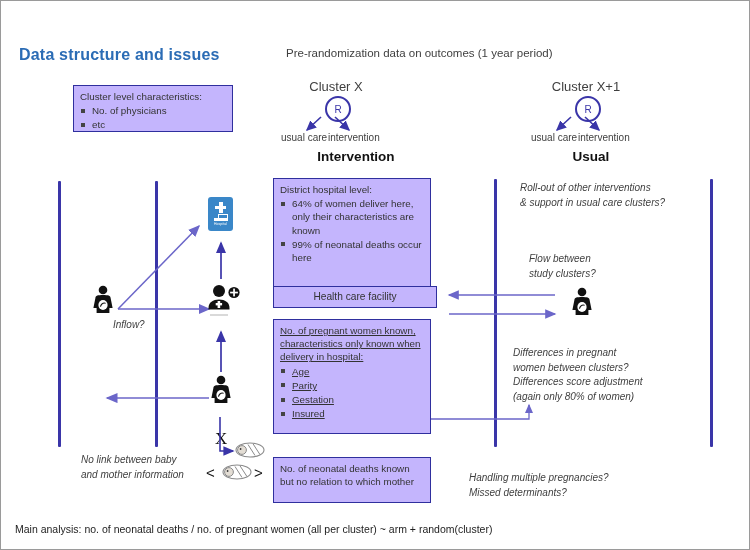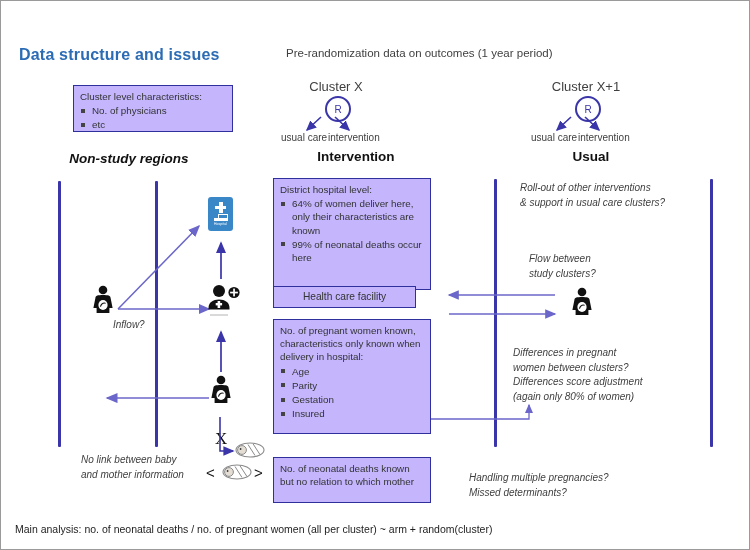--- a/index.html
+++ b/index.html
@@ -97,42 +97,41 @@
 
   <div class="abs cluster-lbl" style="left:540px;top:78px;width:90px;">Cluster X+1</div>
   <div class="abs rcircle" style="left:574px;top:95px;">R</div>
   <svg class="abs" style="left:538px;top:112px;" width="110" height="26" viewBox="0 0 110 26">
     <line x1="32" y1="4" x2="18" y2="17" stroke="#3a35a8" stroke-width="1.6" marker-end="url(#ar1)"></line>
     <line x1="46" y1="4" x2="60" y2="17" stroke="#3a35a8" stroke-width="1.6" marker-end="url(#ar1)"></line>
   </svg>
   <div class="abs arm-lbl" style="left:530px;top:131px;">usual care</div>
   <div class="abs arm-lbl" style="left:577px;top:131px;">intervention</div>
 
-  <div class="abs colhead italic" style="left:38px;top:150px;width:180px;">Non-study regions</div>
   <div class="abs colhead" style="left:265px;top:148px;width:180px;">Intervention</div>
   <div class="abs colhead" style="left:500px;top:148px;width:180px;">Usual</div>
 
   <div class="abs vline" style="left:57px;top:180px;height:266px;"></div>
   <div class="abs vline" style="left:154px;top:180px;height:266px;"></div>
   <div class="abs vline" style="left:493px;top:178px;height:268px;"></div>
   <div class="abs vline" style="left:709px;top:178px;height:268px;"></div>
 
   <div class="abs box" style="left:272px;top:177px;width:158px;height:112px;">
     <div>District hospital level:</div>
     <ul>
       <li>64% of women deliver here, only their characteristics are known</li>
       <li>99% of neonatal deaths occur here</li>
     </ul>
   </div>
 
-  <div class="abs box center" style="left:272px;top:285px;width:143px;height:22px;">
+  <div class="abs box center" style="left:272px;top:285px;width:164px;height:22px;">
     <span>Health care facility</span>
   </div>
 
-  <div class="abs box" style="left:272px;top:318px;width:158px;height:115px;">
+  <div class="abs box" style="left:272px;top:318px;width:158px;height:115px;text-decoration:underline;">
     <div>No. of pregnant  women known, characteristics only known when delivery in hospital:</div>
     <ul>
       <li>Age</li>
       <li>Parity</li>
       <li>Gestation</li>
       <li>Insured</li>
     </ul>
   </div>
 
   <div class="abs box" style="left:272px;top:456px;width:158px;height:46px;">

